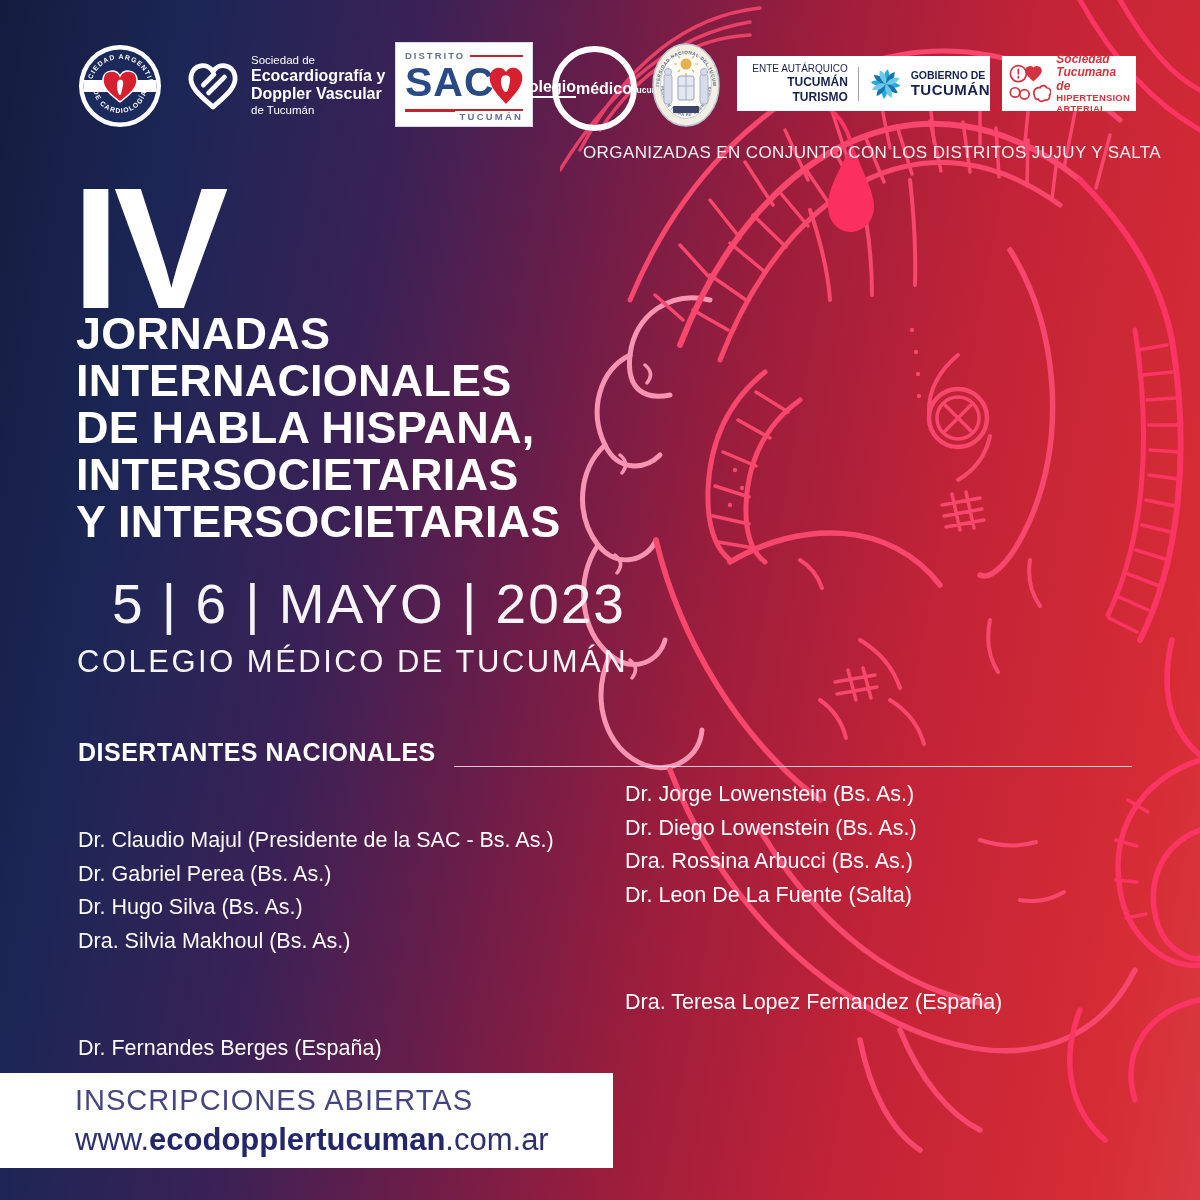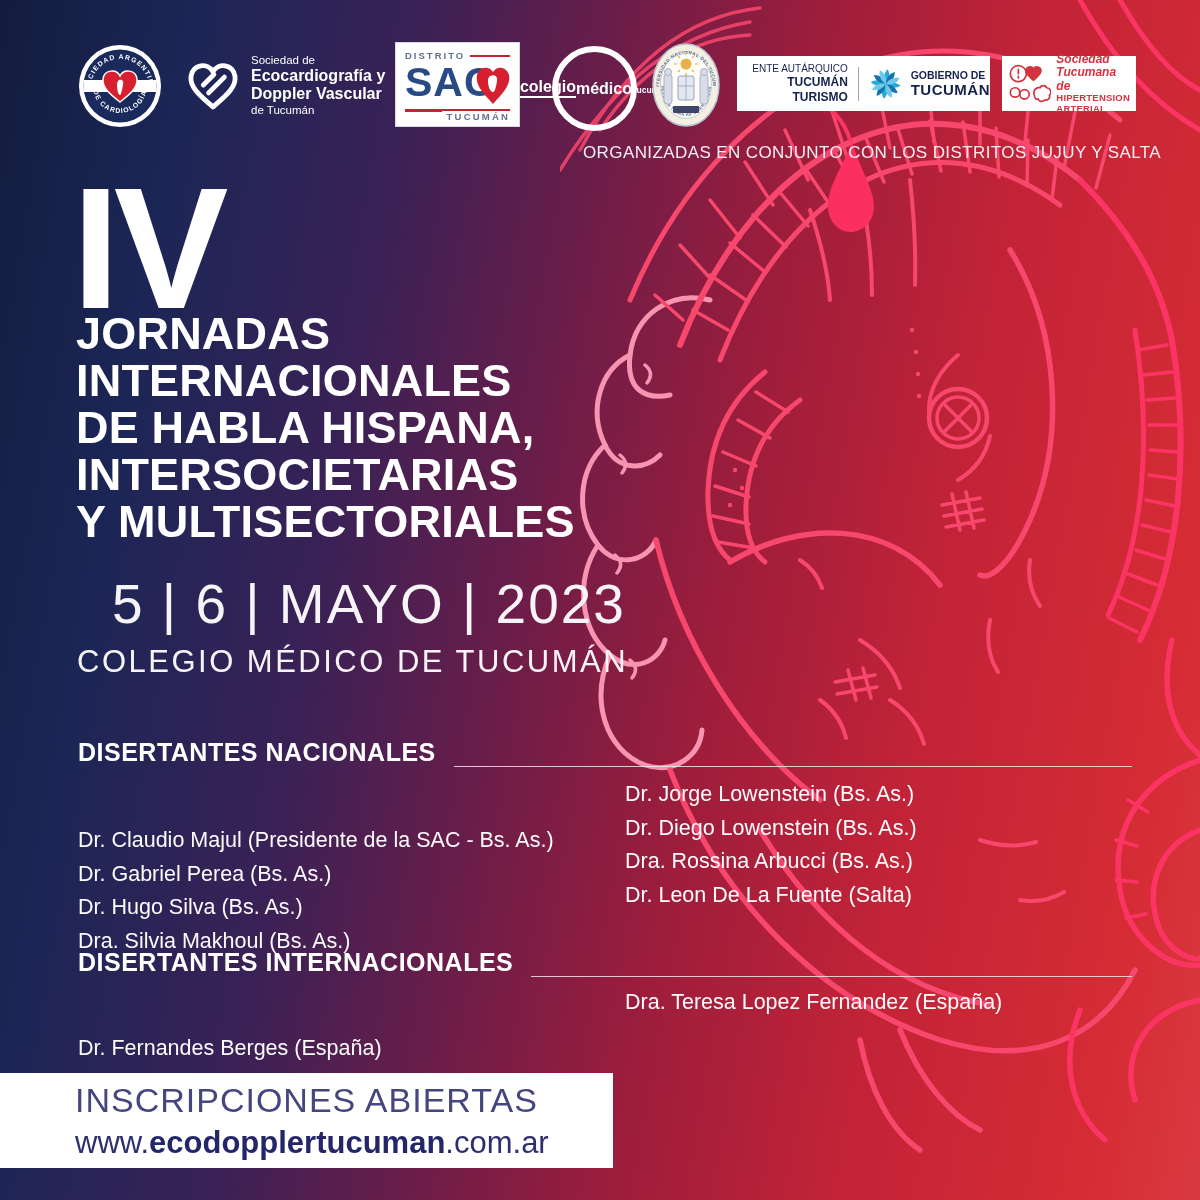--- a/index.html
+++ b/index.html
@@ -11,21 +11,21 @@
   .abs{position:absolute;}
   
   .heart-art{left:560px;top:0;width:640px;height:1160px;pointer-events:none;}
   
   .logo-sac{left:78px;top:44px;width:84px;height:84px;}
   .logo-eco{left:184px;top:54px;display:flex;align-items:center;gap:9px;}
   .eco-text{display:flex;flex-direction:column;line-height:1.12;}
   .eco-l1{font-size:11.5px;font-weight:400;}
   .eco-l2,.eco-l3{font-size:16px;font-weight:700;}
   .eco-l4{font-size:11.5px;font-weight:400;margin-top:1px;}
-  .logo-dst{left:395px;top:42px;width:125px;height:85px;background:#fff;border:1px solid #d8d8e2;box-sizing:border-box;padding:7px 9px 0 9px;}
+  .logo-dst{left:395px;top:42px;width:138px;height:85px;background:#fff;border:1px solid #d8d8e2;box-sizing:border-box;padding:7px 9px 0 9px;}
   .dst-row{display:flex;align-items:center;gap:5px;}
   .dst-distrito{font-size:9.5px;letter-spacing:2px;color:#64708f;font-weight:600;}
   .dst-dash{flex:1;height:2px;background:#c22330;}
   .dst-sac{font-size:41px;font-weight:700;color:#2a4a85;line-height:1;margin-top:1px;letter-spacing:1px;}
   .dst-pin{position:absolute;right:8px;top:21px;}
   .dst-line{position:absolute;left:9px;right:9px;top:66px;height:2.5px;background:#c22330;}
   .dst-tucuman{position:absolute;right:9px;top:68px;font-size:9.5px;letter-spacing:2.2px;color:#64708f;font-weight:600;background:#fff;padding-left:5px;}
   .logo-col{left:552px;top:46px;width:85px;height:85px;border:6px solid #fff;border-radius:50%;box-sizing:border-box;
     display:flex;flex-direction:row;align-items:center;justify-content:center;}
   .col-l1{font-size:16px;font-weight:700;border-bottom:2.5px solid #fff;padding-bottom:1px;line-height:1;}
@@ -56,21 +56,21 @@
   .section-head{font-size:25px;font-weight:800;letter-spacing:.5px;white-space:nowrap;}
   .rule{flex:1;height:1.5px;background:rgba(243,226,238,.85);}
   .names{font-size:21.5px;line-height:33.5px;font-weight:400;color:#fdfbfd;}
   .names div{white-space:nowrap;}
   .col-left{left:78px;margin-top:46px;}
   .col-right{left:625px;}
   .nac-names{top:778px;}
   .int-names{top:986px;}
   
   .footer{left:0;top:1073px;width:613px;height:95px;background:#ffffff;display:flex;flex-direction:column;justify-content:center;padding-left:75px;box-sizing:border-box;}
-  .f1{font-size:34px;color:#45457f;letter-spacing:1px;}
+  .f1{font-size:29px;color:#45457f;letter-spacing:1px;}
   .f2{font-size:31px;color:#2c306e;margin-top:5px;}
   .f2 .bold{font-weight:800;color:#23276a;}
 </style>
 </head>
 <body>
 
 <div class="poster">
 
   <svg class="abs heart-art" viewBox="0 0 640 1160" fill="none">
 
@@ -269,21 +269,21 @@
   </div>
 
   <div class="abs org-note">ORGANIZADAS EN CONJUNTO CON LOS DISTRITOS JUJUY Y SALTA</div>
 
   <div class="abs edition">IV</div>
   <div class="abs title">
     <span>JORNADAS</span>
     <span>INTERNACIONALES</span>
     <span>DE HABLA HISPANA,</span>
     <span>INTERSOCIETARIAS</span>
-    <span>Y MULTISECTORIALES</span>
+    <span>Y INTERSOCIETARIAS</span>
   </div>
 
   <div class="abs date">5 | 6 | MAYO | 2023</div>
   <div class="abs venue">COLEGIO MÉDICO DE TUCUMÁN</div>
 
   <div class="abs section" style="top:738px;">
     <span class="section-head">DISERTANTES NACIONALES</span>
     <span class="rule"></span>
   </div>
   <div class="abs names col-left nac-names">
@@ -292,24 +292,20 @@
     <div>Dr. Hugo Silva (Bs. As.)</div>
     <div>Dra. Silvia Makhoul (Bs. As.)</div>
   </div>
   <div class="abs names col-right nac-names">
     <div>Dr. Jorge Lowenstein (Bs. As.)</div>
     <div>Dr. Diego Lowenstein (Bs. As.)</div>
     <div>Dra. Rossina Arbucci (Bs. As.)</div>
     <div>Dr. Leon De La Fuente (Salta)</div>
   </div>
 
-  <div class="abs section" style="top:948px;">
-    <span class="section-head">DISERTANTES INTERNACIONALES</span>
-    <span class="rule"></span>
-  </div>
   <div class="abs names col-left int-names">
     <div>Dr. Fernandes Berges (España)</div>
   </div>
   <div class="abs names col-right int-names">
     <div>Dra. Teresa Lopez Fernandez (España)</div>
   </div>
 
   <div class="abs footer">
     <div class="f1">INSCRIPCIONES ABIERTAS</div>
     <div class="f2"><span>www.</span><span class="bold">ecodopplertucuman</span><span>.com.ar</span></div>

